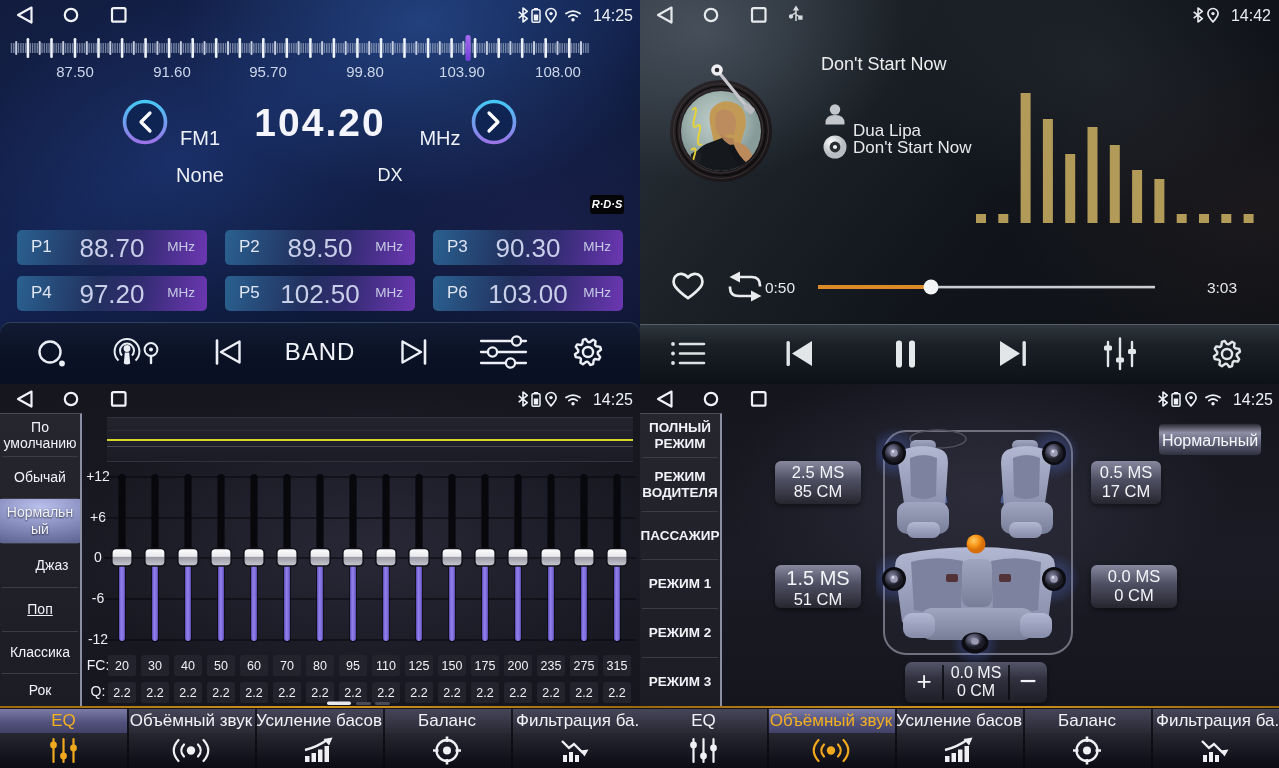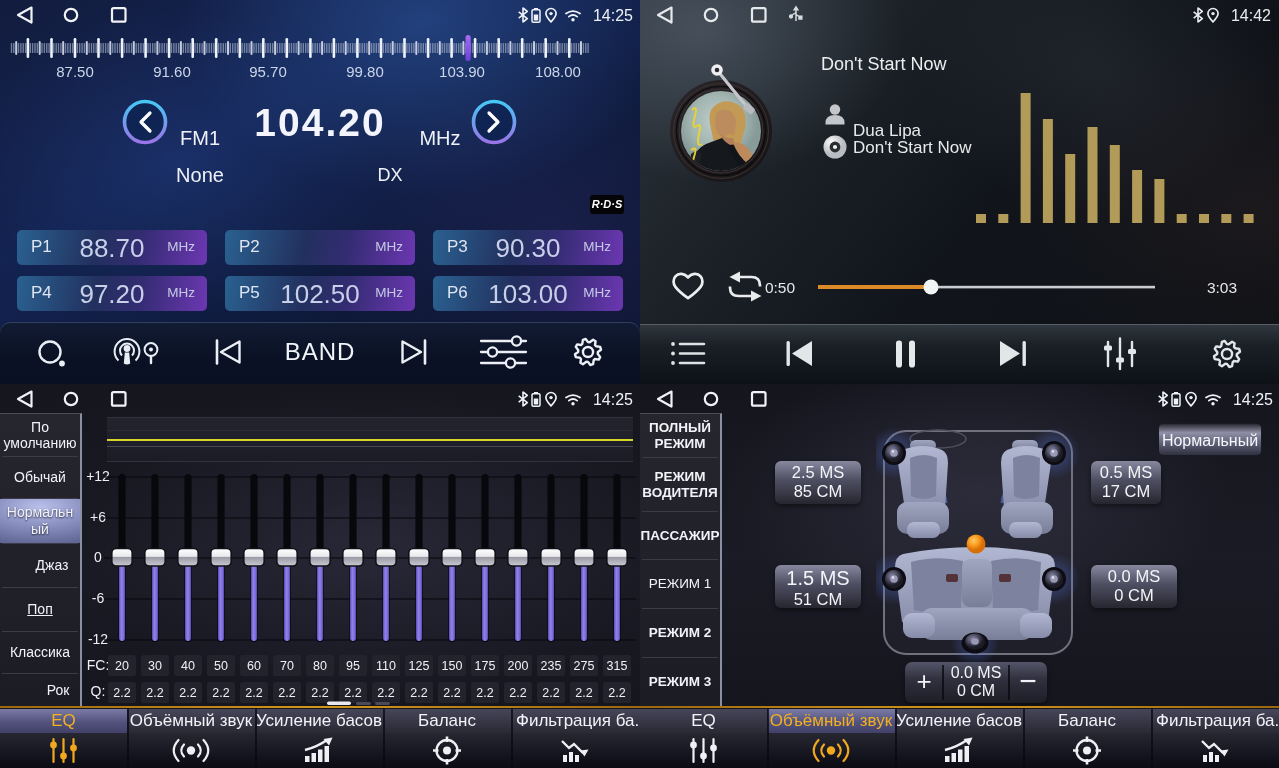--- a/index.html
+++ b/index.html
@@ -313,20 +313,21 @@
       <div class="ab" style="left:590px;top:195px;width:34px;height:19px;background:#050508;border-radius:3px;color:#fff;font-size:11px;font-weight:700;font-style:italic;text-align:center;line-height:19px">R·D·S</div>
       <div class="ab" style="left:17px;top:230px;width:190px;height:35px;border-radius:5px;
 background:linear-gradient(100deg,#2a6190 0%,#22305e 42%,#332c72 64%,#6c37b2 100%);">
 <span class="ab" style="left:14px;top:7px;font-size:17px;color:#dfe5f4">P1</span>
 <span class="ab" style="left:0;top:3px;width:190px;text-align:center;font-size:26px;color:#c9cfe9">88.70</span>
 <span class="ab" style="right:12px;top:9px;font-size:13.5px;color:#c5cbe5">MHz</span>
       </div>
       <div class="ab" style="left:225px;top:230px;width:190px;height:35px;border-radius:5px;
 background:linear-gradient(100deg,#2a6190 0%,#22305e 42%,#332c72 64%,#6c37b2 100%);">
 <span class="ab" style="left:14px;top:7px;font-size:17px;color:#dfe5f4">P2</span>
+<span class="ab" style="left:0;top:3px;width:190px;text-align:center;font-size:26px;color:#c9cfe9">89.50</span>
 <span class="ab" style="right:12px;top:9px;font-size:13.5px;color:#c5cbe5">MHz</span>
       </div>
       <div class="ab" style="left:433px;top:230px;width:190px;height:35px;border-radius:5px;
 background:linear-gradient(100deg,#2a6190 0%,#22305e 42%,#332c72 64%,#6c37b2 100%);">
 <span class="ab" style="left:14px;top:7px;font-size:17px;color:#dfe5f4">P3</span>
 <span class="ab" style="left:0;top:3px;width:190px;text-align:center;font-size:26px;color:#c9cfe9">90.30</span>
 <span class="ab" style="right:12px;top:9px;font-size:13.5px;color:#c5cbe5">MHz</span>
       </div>
       <div class="ab" style="left:17px;top:276px;width:190px;height:35px;border-radius:5px;
 background:linear-gradient(100deg,#2a6190 0%,#22305e 42%,#332c72 64%,#6c37b2 100%);">
@@ -544,21 +545,21 @@
         </div>
         <div class="ab" style="left:2px;top:128.5px;width:76px;height:1px;background:#3c3c49"></div>
         <div class="ab" style="left:0;top:173px;width:80px;height:44px;display:flex;align-items:center;justify-content:center;text-align:center;font-size:14px;line-height:16.5px;color:#f2f3f7;text-decoration:underline;">
           <span>Поп</span>
         </div>
         <div class="ab" style="left:2px;top:172.5px;width:76px;height:1px;background:#3c3c49"></div>
         <div class="ab" style="left:0;top:217px;width:80px;height:42px;display:flex;align-items:center;justify-content:center;text-align:center;font-size:14px;line-height:16.5px;color:#f2f3f7;">
           <span>Классика</span>
         </div>
         <div class="ab" style="left:2px;top:216.5px;width:76px;height:1px;background:#3c3c49"></div>
-        <div class="ab" style="left:0;top:259px;width:80px;height:35px;display:flex;align-items:center;justify-content:center;text-align:center;font-size:14px;line-height:16.5px;color:#f2f3f7;margin-left:18px;">
+        <div class="ab" style="left:0;top:259px;width:80px;height:35px;display:flex;align-items:center;justify-content:center;text-align:center;font-size:14px;line-height:16.5px;color:#f2f3f7;">
           <span>Рок</span>
         </div>
         <div class="ab" style="left:2px;top:258.5px;width:76px;height:1px;background:#3c3c49"></div>
       </div>
       <div class="ab" style="left:84px;top:84px;width:28px;text-align:center;font-size:14px;color:#eef0f5">+12</div>
       <div class="ab" style="left:84px;top:125px;width:28px;text-align:center;font-size:14px;color:#eef0f5">+6</div>
       <div class="ab" style="left:84px;top:165px;width:28px;text-align:center;font-size:14px;color:#eef0f5">0</div>
       <div class="ab" style="left:84px;top:206px;width:28px;text-align:center;font-size:14px;color:#eef0f5">-6</div>
       <div class="ab" style="left:84px;top:247px;width:28px;text-align:center;font-size:14px;color:#eef0f5">-12</div>
       <div class="ab" style="left:84px;top:273px;width:28px;text-align:center;font-size:14px;color:#eef0f5">FC:</div>
@@ -729,21 +730,21 @@
           <span>ПОЛНЫЙ<br>РЕЖИМ</span>
         </div>
         <div class="ab" style="left:0;top:44px;width:80px;height:54px;display:flex;align-items:center;justify-content:center;text-align:center;font-size:13.5px;font-weight:700;line-height:16.5px;color:#f2f3f7">
           <span>РЕЖИМ<br>ВОДИТЕЛЯ</span>
         </div>
         <div class="ab" style="left:2px;top:43px;width:76px;height:1px;background:#3c3c49"></div>
         <div class="ab" style="left:0;top:98px;width:80px;height:48px;display:flex;align-items:center;justify-content:center;text-align:center;font-size:13.5px;font-weight:700;line-height:16.5px;color:#f2f3f7">
           <span>ПАССАЖИР</span>
         </div>
         <div class="ab" style="left:2px;top:97px;width:76px;height:1px;background:#3c3c49"></div>
-        <div class="ab" style="left:0;top:146px;width:80px;height:49px;display:flex;align-items:center;justify-content:center;text-align:left;font-size:13.5px;font-weight:400;line-height:16.5px;color:#f2f3f7">
+        <div class="ab" style="left:0;top:146px;width:80px;height:49px;display:flex;align-items:center;justify-content:center;text-align:left;font-size:13.5px;font-weight:700;line-height:16.5px;color:#f2f3f7">
           <span>РЕЖИМ 1</span>
         </div>
         <div class="ab" style="left:2px;top:145px;width:76px;height:1px;background:#3c3c49"></div>
         <div class="ab" style="left:0;top:195px;width:80px;height:49px;display:flex;align-items:center;justify-content:center;text-align:center;font-size:13.5px;font-weight:700;line-height:16.5px;color:#f2f3f7">
           <span>РЕЖИМ 2</span>
         </div>
         <div class="ab" style="left:2px;top:194px;width:76px;height:1px;background:#3c3c49"></div>
         <div class="ab" style="left:0;top:244px;width:80px;height:49px;display:flex;align-items:center;justify-content:center;text-align:center;font-size:13.5px;font-weight:700;line-height:16.5px;color:#f2f3f7">
           <span>РЕЖИМ 3</span>
         </div>

